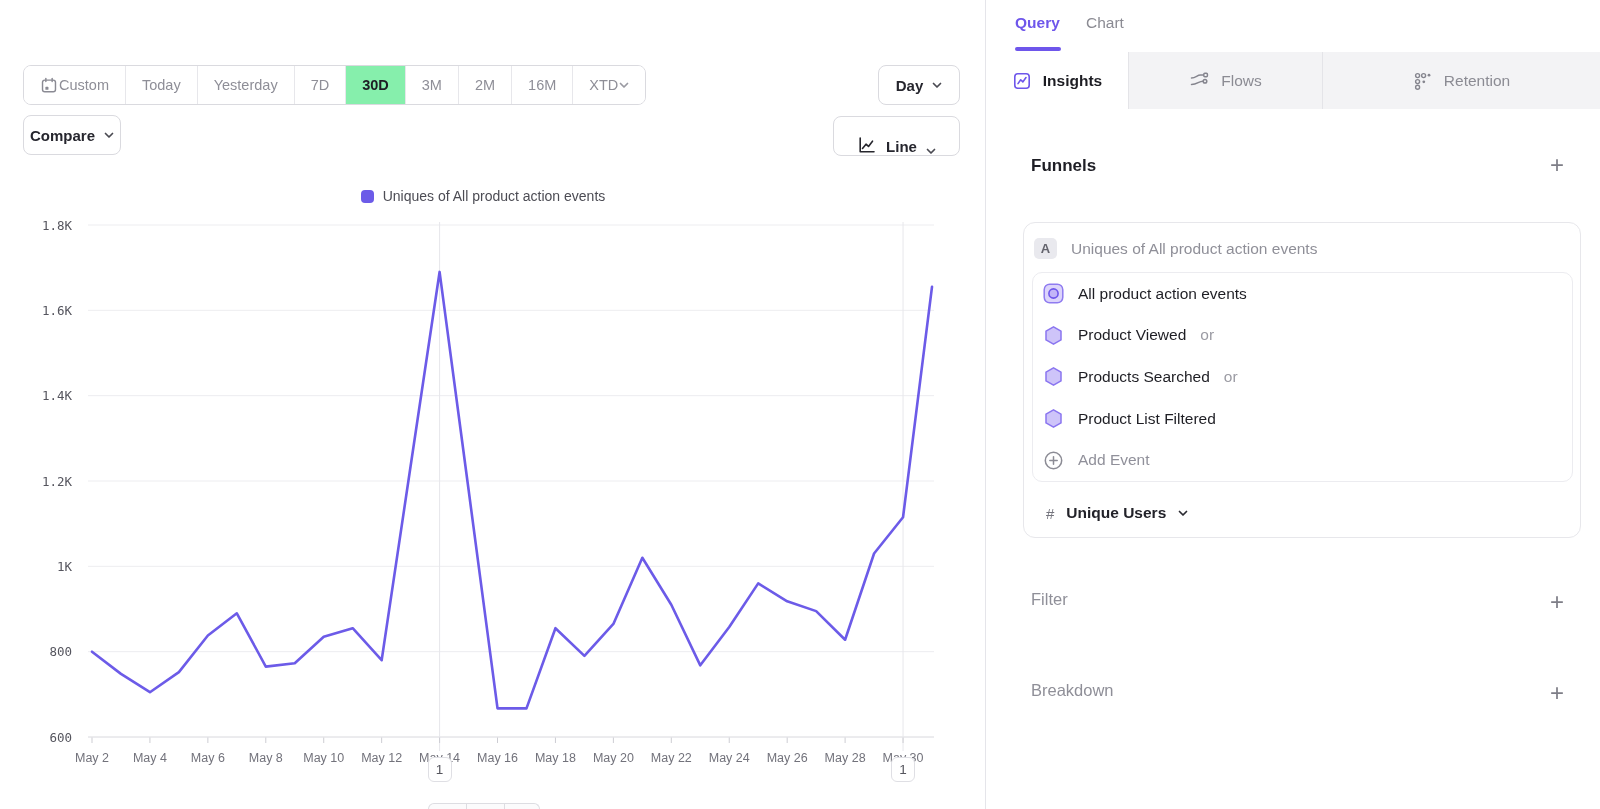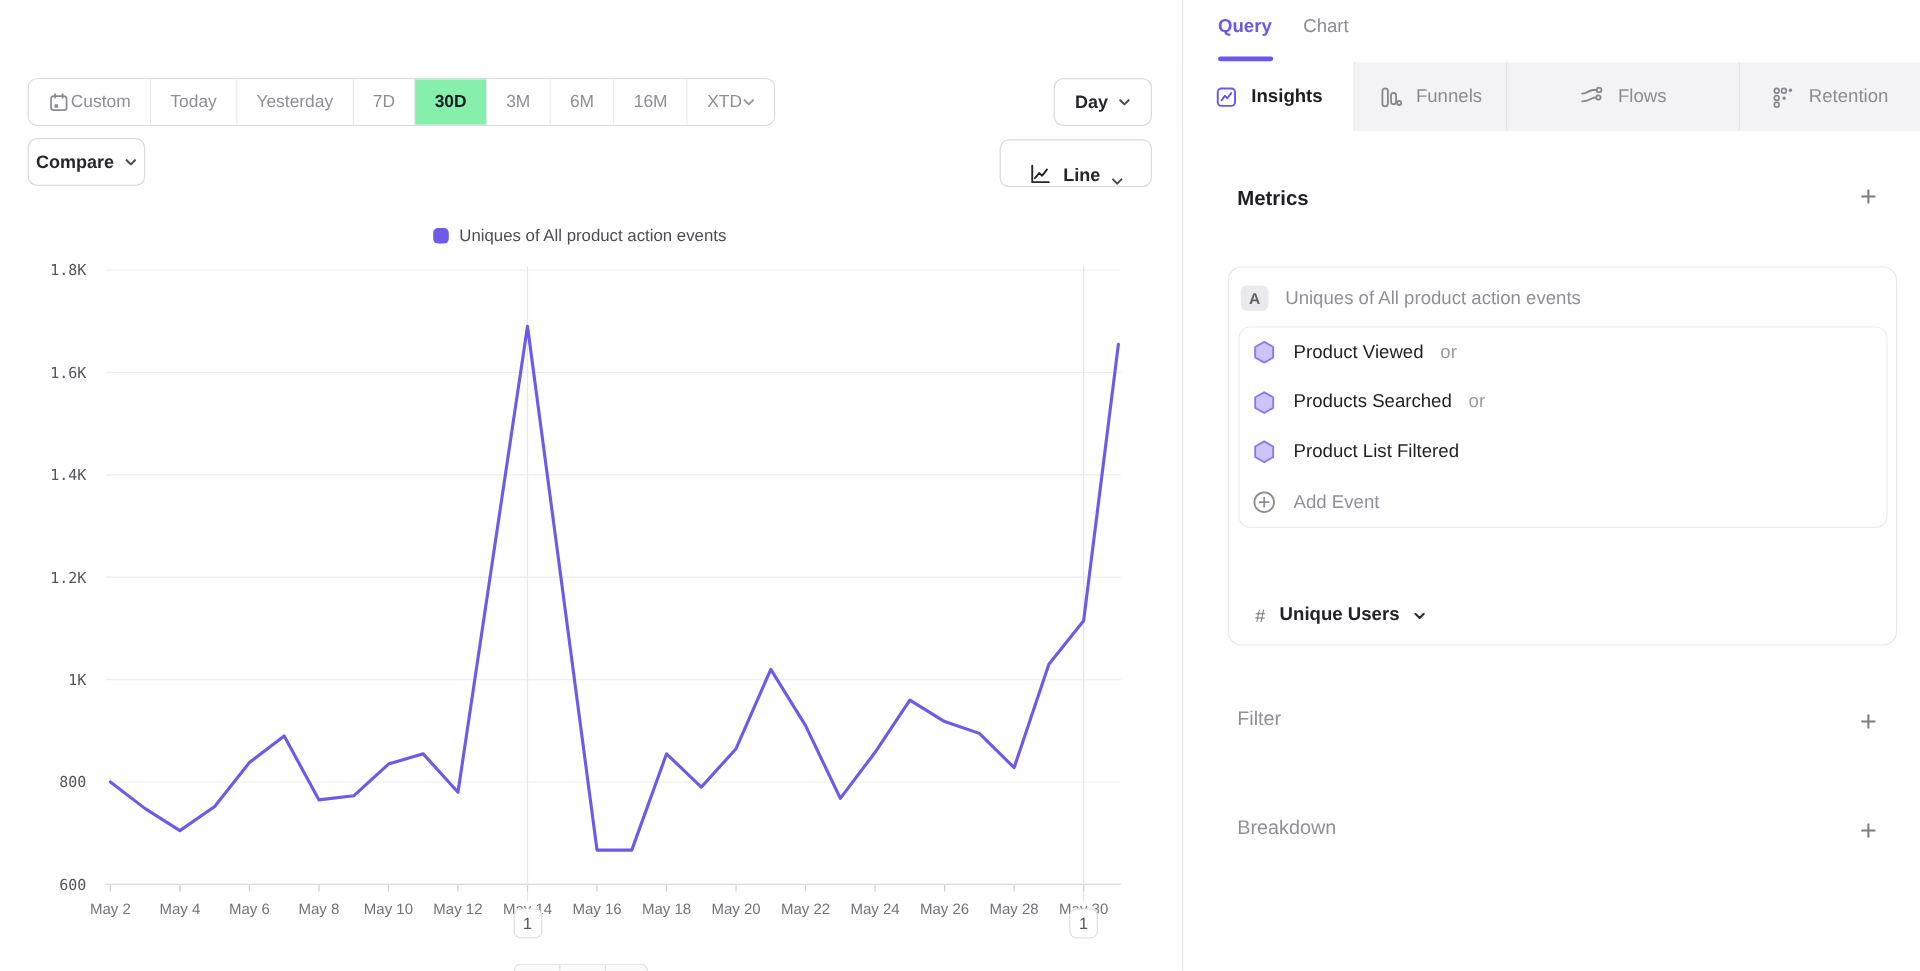--- a/index.html
+++ b/index.html
@@ -116,21 +116,21 @@
         <div class="seg">
           <span>7D</span>
         </div>
         <div class="seg active">
           <span>30D</span>
         </div>
         <div class="seg">
           <span>3M</span>
         </div>
         <div class="seg">
-          <span>6M</span>
+          <span>2M</span>
         </div>
         <div class="seg">
           <span>16M</span>
         </div>
         <div class="seg">
           <span>XTD</span>
           <span class="chev">
             <svg width="10" height="7" viewBox="0 0 10 7" fill="none" stroke="currentColor" stroke-width="1.7" stroke-linecap="round" stroke-linejoin="round">
               <polyline points="1.5,1.5 5,5 8.5,1.5"></polyline>
             </svg>
@@ -244,30 +244,20 @@
     <div class="report-tabs" id="report-tabs">
         <div class="rtab active" style="width: 143px;">
           <span style="display: flex;">
             <svg width="20" height="20" viewBox="0 0 20 20" fill="none" stroke="#6E56EB" stroke-width="1.6" stroke-linecap="round" stroke-linejoin="round">
               <rect x="2.8" y="2.8" width="14.4" height="14.4" rx="3"></rect>
               <polyline points="6,12.6 8.7,8.8 10.8,10.9 14,6.6"></polyline>
             </svg>
           </span>
           <span>Insights</span>
         </div>
-        <div class="rtab" style="width: 127px;">
-          <span style="display: flex;">
-            <svg width="20" height="20" viewBox="0 0 20 20" fill="none" stroke="#85858E" stroke-width="1.5">
-              <rect x="3" y="2.6" width="4.6" height="15" rx="2.3"></rect>
-              <rect x="10.2" y="6.4" width="4.2" height="9.4" rx="2.1"></rect>
-              <circle cx="17" cy="14.8" r="1.7"></circle>
-            </svg>
-          </span>
-          <span>Funnels</span>
-        </div>
         <div class="rtab" style="width: 194px;">
           <span style="display: flex;">
             <svg width="21" height="20" viewBox="0 0 21 20" fill="none" stroke="#85858E" stroke-width="1.5" stroke-linecap="round">
               <path d="M2.5,7 C7,7 8,4 11.5,4 L14,4"></path>
               <rect x="14.8" y="2.2" width="3.6" height="3.6" rx="1"></rect>
               <path d="M2.5,13.5 C8.5,13.5 9.5,10.2 14,10.2"></path>
               <circle cx="16" cy="10.2" r="1.8"></circle>
             </svg>
           </span>
           <span>Flows</span>
@@ -280,29 +270,40 @@
               <circle cx="16" cy="4.2" r="1.4" fill="#85858E" stroke="none"></circle>
               <circle cx="4.6" cy="10.6" r="2"></circle>
               <circle cx="10.8" cy="10.8" r="1.4" fill="#85858E" stroke="none"></circle>
               <circle cx="4.6" cy="16.2" r="2"></circle>
             </svg>
           </span>
           <span>Retention</span>
         </div>
       </div>
 
-    <div class="section-title" style="top:156px;">Metrics</div>
+    <div class="section-title" style="top:156px;">Funnels</div>
     <div class="plus-btn local" style="top:153px;">+</div>
 
     <div class="metric-card">
       <div class="metric-head">
         <span class="series-badge">A</span>
         <span class="series-title">Uniques of All product action events</span>
       </div>
       <div class="events-card" id="events-card">
+          <div class="event-row">
+            <span class="icon">
+              <span style="display: flex;">
+                <svg width="21" height="21" viewBox="0 0 21 21">
+                  <rect x="1.2" y="1.2" width="18.6" height="18.6" rx="5.5" fill="#DCD4FB" stroke="#8F7BF0" stroke-width="1.5"></rect>
+                  <circle cx="10.5" cy="10.5" r="4.6" fill="#C3B5F8" stroke="#6E56EB" stroke-width="1.6"></circle>
+                </svg>
+              </span>
+            </span>
+            <span class="event-label">All product action events</span>
+          </div>
           <div class="event-row">
             <span class="icon">
               <span style="display: flex;">
                 <svg width="21" height="21" viewBox="0 0 21 21">
                   <polygon points="10.5,1.8 18,6.1 18,14.9 10.5,19.2 3,14.9 3,6.1" fill="#CEC4F9" stroke="#8A75F0" stroke-width="1.5" stroke-linejoin="round"></polygon>
                 </svg>
               </span>
             </span>
             <span class="event-label">Product Viewed</span>
             <span class="event-op">or</span>

